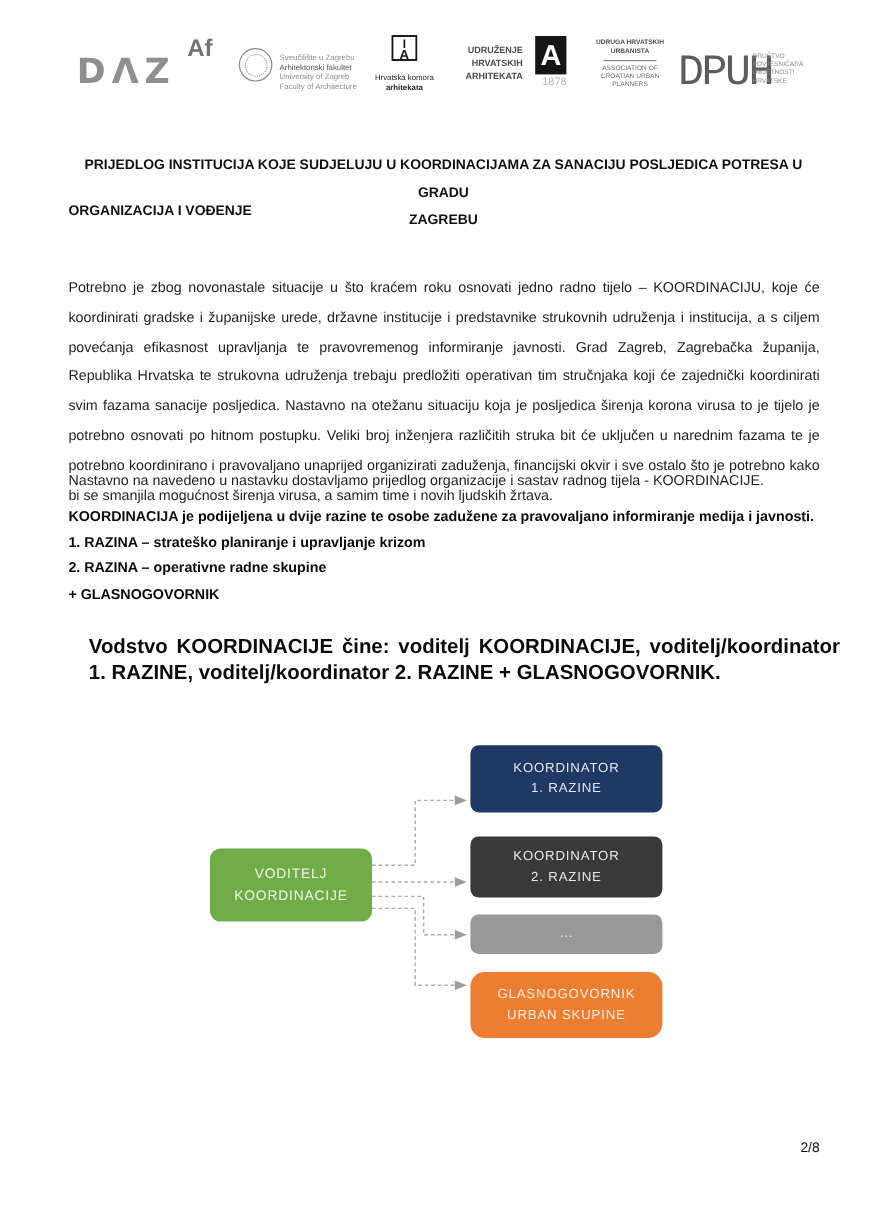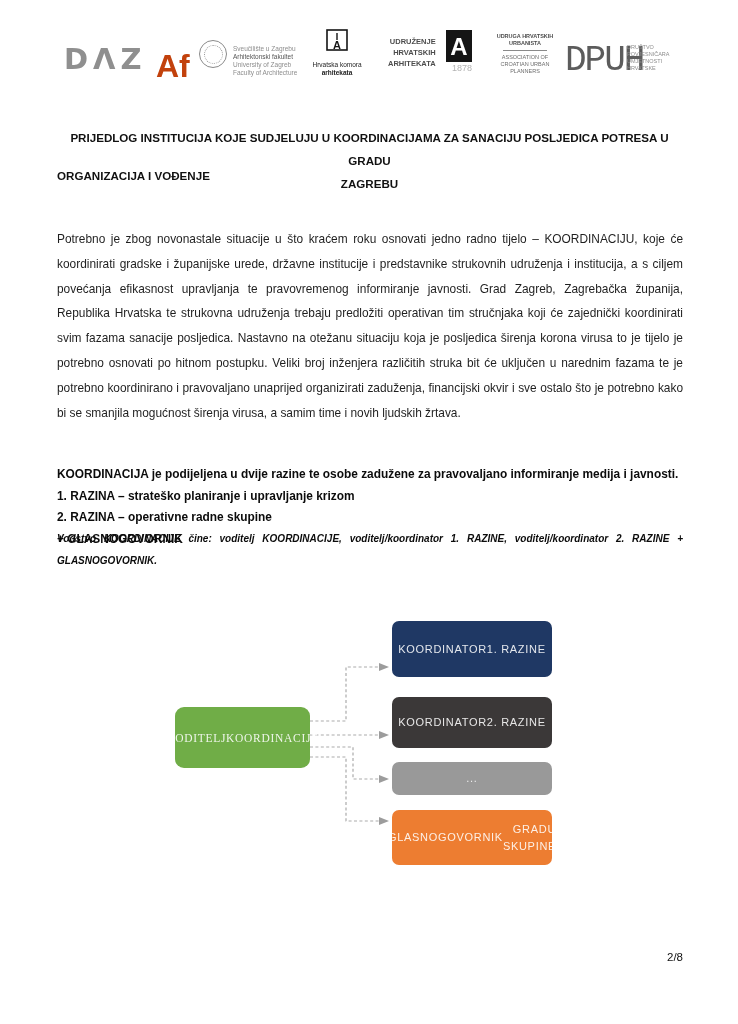--- a/index.html
+++ b/index.html
@@ -3,21 +3,21 @@
 <meta charset="utf-8">
 <style>
   html,body{margin:0;padding:0;background:#ffffff;}
   .page{position:relative;width:738px;height:1024px;background:#ffffff;overflow:hidden;
         font-family:"Liberation Sans","DejaVu Sans",sans-serif;color:#1c1c1c;}
 
   
   .logos{position:absolute;left:0;top:0;width:638px;height:100px;}
   .logo-daz{position:absolute;left:64px;top:42px;font-size:29px;font-weight:bold;
             color:#8f8f8f;letter-spacing:5px;font-family:"DejaVu Sans",sans-serif;}
-  .logo-af-abbr{position:absolute;left:156px;top:48px;font-size:32px;font-weight:600;color:#c2410c;}
+  .logo-af-abbr{position:absolute;left:156px;top:30px;font-size:20px;font-weight:600;color:#737373;}
   .seal{position:absolute;left:199px;top:40px;width:28px;height:28px;border:1.3px solid #8a8a8a;
         border-radius:50%;box-sizing:border-box;}
   .seal-inner{position:absolute;left:4px;top:4px;width:17px;height:17px;border:1px dotted #9a9a9a;
         border-radius:50%;}
   .af-lines{position:absolute;left:233px;top:45px;font-size:6.5px;line-height:8px;color:#8d8d8d;}
   .af-lines div:nth-child(2){color:#555;}
   .logo-hka{position:absolute;left:312px;top:29px;width:50px;text-align:center;}
   .hka-box{display:inline-block;}
   .hka-name{font-size:6.5px;line-height:8px;color:#222;margin-top:2px;}
   .hka-name .b{font-weight:bold;}
@@ -36,37 +36,37 @@
   .dpuh-lines{position:absolute;left:62px;top:4px;font-size:5.5px;line-height:7px;color:#8d8d8d;}
 
   
   .title{position:absolute;left:57px;top:116px;width:625px;text-align:center;
          font-size:11.6px;font-weight:bold;line-height:23px;color:#111;margin-top:10px;}
   .subtitle{position:absolute;left:57px;top:169px;width:625px;text-align:left;
             font-size:11.6px;font-weight:bold;color:#111;}
   .para1{position:absolute;left:57px;top:227px;width:626px;font-size:11.9px;line-height:24.8px;
          text-align:justify;color:#1f1f1f;}
   .para2{position:absolute;left:57px;top:388px;width:626px;font-size:11.9px;line-height:24.8px;color:#1f1f1f;}
-  .bold1{position:absolute;left:57px;top:464px;width:626px;font-size:11.9px;font-weight:bold;
+  .bold1{position:absolute;left:57px;top:420px;width:626px;font-size:11.9px;font-weight:bold;
          line-height:21.7px;color:#0c0c0c;}
-  .bold2{position:absolute;left:57px;top:528px;width:626px;font-size:10px;font-weight:bold;
-         line-height:21.7px;text-align:justify;color:#0c0c0c;font-style:italic;}
+  .bold2{position:absolute;left:74px;top:528px;width:626px;font-size:17px;font-weight:bold;
+         line-height:21.7px;text-align:justify;color:#0c0c0c;}
 
   
   .diagram{position:absolute;left:0;top:610px;width:738px;height:280px;}
   .connectors{position:absolute;left:0;top:0;width:738px;height:280px;}
-  .node{position:absolute;border-radius:7px;display:flex;flex-direction:row;justify-content:center;
-        align-items:center;text-align:right;color:rgba(255,255,255,0.88);font-size:11px;
+  .node{position:absolute;border-radius:7px;display:flex;flex-direction:column;justify-content:center;
+        align-items:center;text-align:left;color:rgba(255,255,255,0.88);font-size:11px;
         line-height:17px;letter-spacing:0.7px;}
   .node-root{left:175px;top:97px;width:135px;height:61px;background:#70AD47;border-radius:9px;
-             font-size:11.5px;line-height:18px;font-family:Liberation Serif, serif;}
+             font-size:11.5px;line-height:18px;}
   .node-k1{left:392px;top:11px;width:160px;height:56px;background:#1F3864;}
   .node-k2{left:392px;top:87px;width:160px;height:51px;background:#3B3838;}
   .node-ellipsis{left:392px;top:152px;width:160px;height:33px;background:#999999;color:rgba(255,255,255,0.8);}
-  .node-glas{left:392px;top:200px;width:160px;height:55px;background:#ED7D31;}
+  .node-glas{left:392px;top:200px;width:160px;height:55px;background:#ED7D31;border-radius:12px;}
 
   .footer{position:absolute;right:55px;top:951px;font-size:11.5px;color:#111;}
 </style>
 </head>
 <body>
 
 <div class="page">
 
   <div class="logos">
     <div class="logo-daz">DΛZ</div>
@@ -128,20 +128,21 @@
     </div>
   </div>
 
   <div class="title">
     <div>PRIJEDLOG INSTITUCIJA KOJE SUDJELUJU U KOORDINACIJAMA ZA SANACIJU POSLJEDICA POTRESA U GRADU</div>
     <div>ZAGREBU</div>
   </div>
   <div class="subtitle">ORGANIZACIJA I VOĐENJE</div>
 
   <div class="para1">Potrebno je zbog novonastale situacije u što kraćem roku osnovati jedno radno tijelo – KOORDINACIJU, koje će koordinirati gradske i županijske urede, državne institucije i predstavnike strukovnih udruženja i institucija, a s ciljem povećanja efikasnost upravljanja te pravovremenog informiranje javnosti. Grad Zagreb, Zagrebačka županija, Republika Hrvatska te strukovna udruženja trebaju predložiti operativan tim stručnjaka koji će zajednički koordinirati svim fazama sanacije posljedica. Nastavno na otežanu situaciju koja je posljedica širenja korona virusa to je tijelo je potrebno osnovati po hitnom postupku. Veliki broj inženjera različitih struka bit će uključen u narednim fazama te je potrebno koordinirano i pravovaljano unaprijed organizirati zaduženja, financijski okvir i sve ostalo što je potrebno kako bi se smanjila mogućnost širenja virusa, a samim time i novih ljudskih žrtava.</div>
+  <div class="para2">Nastavno na navedeno u nastavku dostavljamo prijedlog organizacije i sastav radnog tijela - KOORDINACIJE.</div>
 
   <div class="bold1">
     <div>KOORDINACIJA je podijeljena u dvije razine te osobe zadužene za pravovaljano informiranje medija i  javnosti.</div>
     <div>1. RAZINA – strateško planiranje i upravljanje krizom</div>
     <div>2. RAZINA – operativne radne skupine</div>
     <div>+ GLASNOGOVORNIK</div>
   </div>
 
   <div class="bold2">Vodstvo KOORDINACIJE čine: voditelj KOORDINACIJE, voditelj/koordinator 1. RAZINE, voditelj/koordinator 2. RAZINE + GLASNOGOVORNIK.</div>
 
@@ -175,18 +176,18 @@
       <div>KOORDINATOR</div>
       <div>2. RAZINE</div>
     </div>
 
     <div class="node node-ellipsis">
       <div>...</div>
     </div>
 
     <div class="node node-glas">
       <div>GLASNOGOVORNIK</div>
-      <div>GRADU SKUPINE</div>
+      <div>URBAN SKUPINE</div>
     </div>
   </div>
 
   <div class="footer">2/8</div>
 </div>
 
 </body></html>

